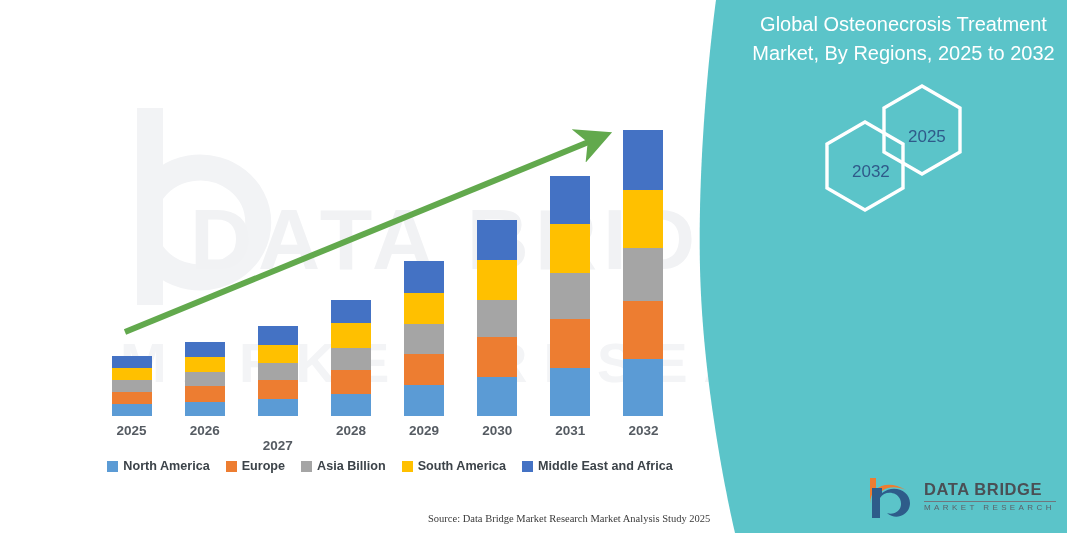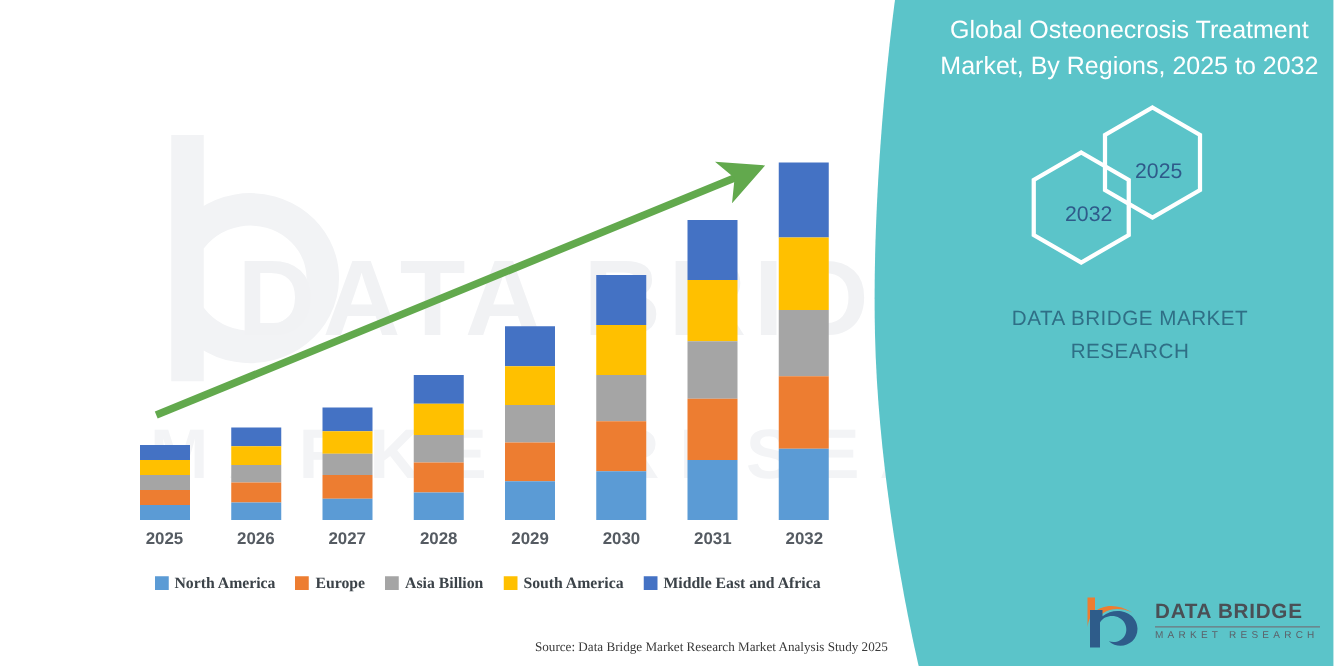--- a/index.html
+++ b/index.html
@@ -94,21 +94,21 @@
   }
 
   
   .legend {
     position: absolute; left: 95px; top: 455px;
     width: 590px; height: 22px;
     display: flex; align-items: center; justify-content: center;
     gap: 16px;
     z-index: 3;
   }
-  .legend-item { display: flex; align-items: center; gap: 5px; font-family: Liberation Serif, serif; }
+  .legend-item { display: flex; align-items: center; gap: 5px; }
   .legend-swatch { width: 11px; height: 11px; display: block; }
   .legend-text { font-size: 12.6px; font-weight: 700; color: #3c4349; white-space: nowrap; }
 
   
   .footer {
     position: absolute; left: 0; top: 505px;
     width: 740px; height: 24px;
     z-index: 3;
   }
   .footer-left  { position: absolute; left: 84px;  top: 3px; font-family:"Liberation Serif", serif; font-size: 10.5px; color: #3a3a3a; white-space: nowrap; }
@@ -269,21 +269,21 @@
         <marker id="ah" markerWidth="6" markerHeight="6" refX="2.2" refY="3" orient="auto">
           <path d="M0,0 L6,3 L0,6 L1.6,3 Z" id="ahpath" fill="#62A94D"></path>
         </marker>
       </defs>
       <line id="arrow-line" x1="30" y1="222" x2="496" y2="31" stroke-width="6" marker-end="url(#ah)" stroke="#62A94D"></line>
     </svg>
 
     <div class="xaxis" id="xaxis">
         <div class="xlabel" style="left: 1.5625px;">2025</div>
         <div class="xlabel" style="left: 74.6875px;">2026</div>
-        <div class="xlabel" style="left: 147.812px;">2027</div>
+        <div class="xlabel" style="left: 147.812px; margin-top: 15px;">2027</div>
         <div class="xlabel" style="left: 220.938px;">2028</div>
         <div class="xlabel" style="left: 294.062px;">2029</div>
         <div class="xlabel" style="left: 367.188px;">2030</div>
         <div class="xlabel" style="left: 440.312px;">2031</div>
         <div class="xlabel" style="left: 513.438px;">2032</div>
       </div>
 
     <div class="legend" id="legend">
         <div class="legend-item">
           <span class="legend-swatch" style="background: rgb(91, 155, 213);"></span>
@@ -324,24 +324,20 @@
 
     <div class="hex-wrap">
       <svg width="327" height="130" viewBox="0 0 327 130">
         <polygon points="182,4 220,26 220,70 182,92 144,70 144,26" fill="none" stroke="#ffffff" stroke-width="3.4"></polygon>
         <polygon points="125,40 163,62 163,106 125,128 87,106 87,62" fill="none" stroke="#ffffff" stroke-width="3.4"></polygon>
       </svg>
     </div>
     <div class="hex-label hex-2025-label">2025</div>
     <div class="hex-label hex-2032-label">2032</div>
 
-    <div class="brand-line">
-      <span>DATA BRIDGE MARKET</span><br>
-      <span>RESEARCH</span>
-    </div>
   </div>
 
   <div class="logo">
     <svg width="58" height="50" viewBox="0 0 58 50">
       <path id="logo-orange" d="M8 4 L8 30 C8 12 26 5 44 16 C30 10 18 14 14 26 L14 4 Z" fill="#ED7D31"></path>
       <path id="logo-blue" d="M10 14 L10 44 L18 44 L18 24 C22 17 34 17 38 25 C42 34 34 42 25 39 C34 47 48 41 48 29 C48 16 31 10 20 19 L20 14 Z" fill="#2E5C8A"></path>
     </svg>
     <div class="logo-text">
       <div class="logo-main">DATA BRIDGE</div>
       <div class="logo-rule"></div>

